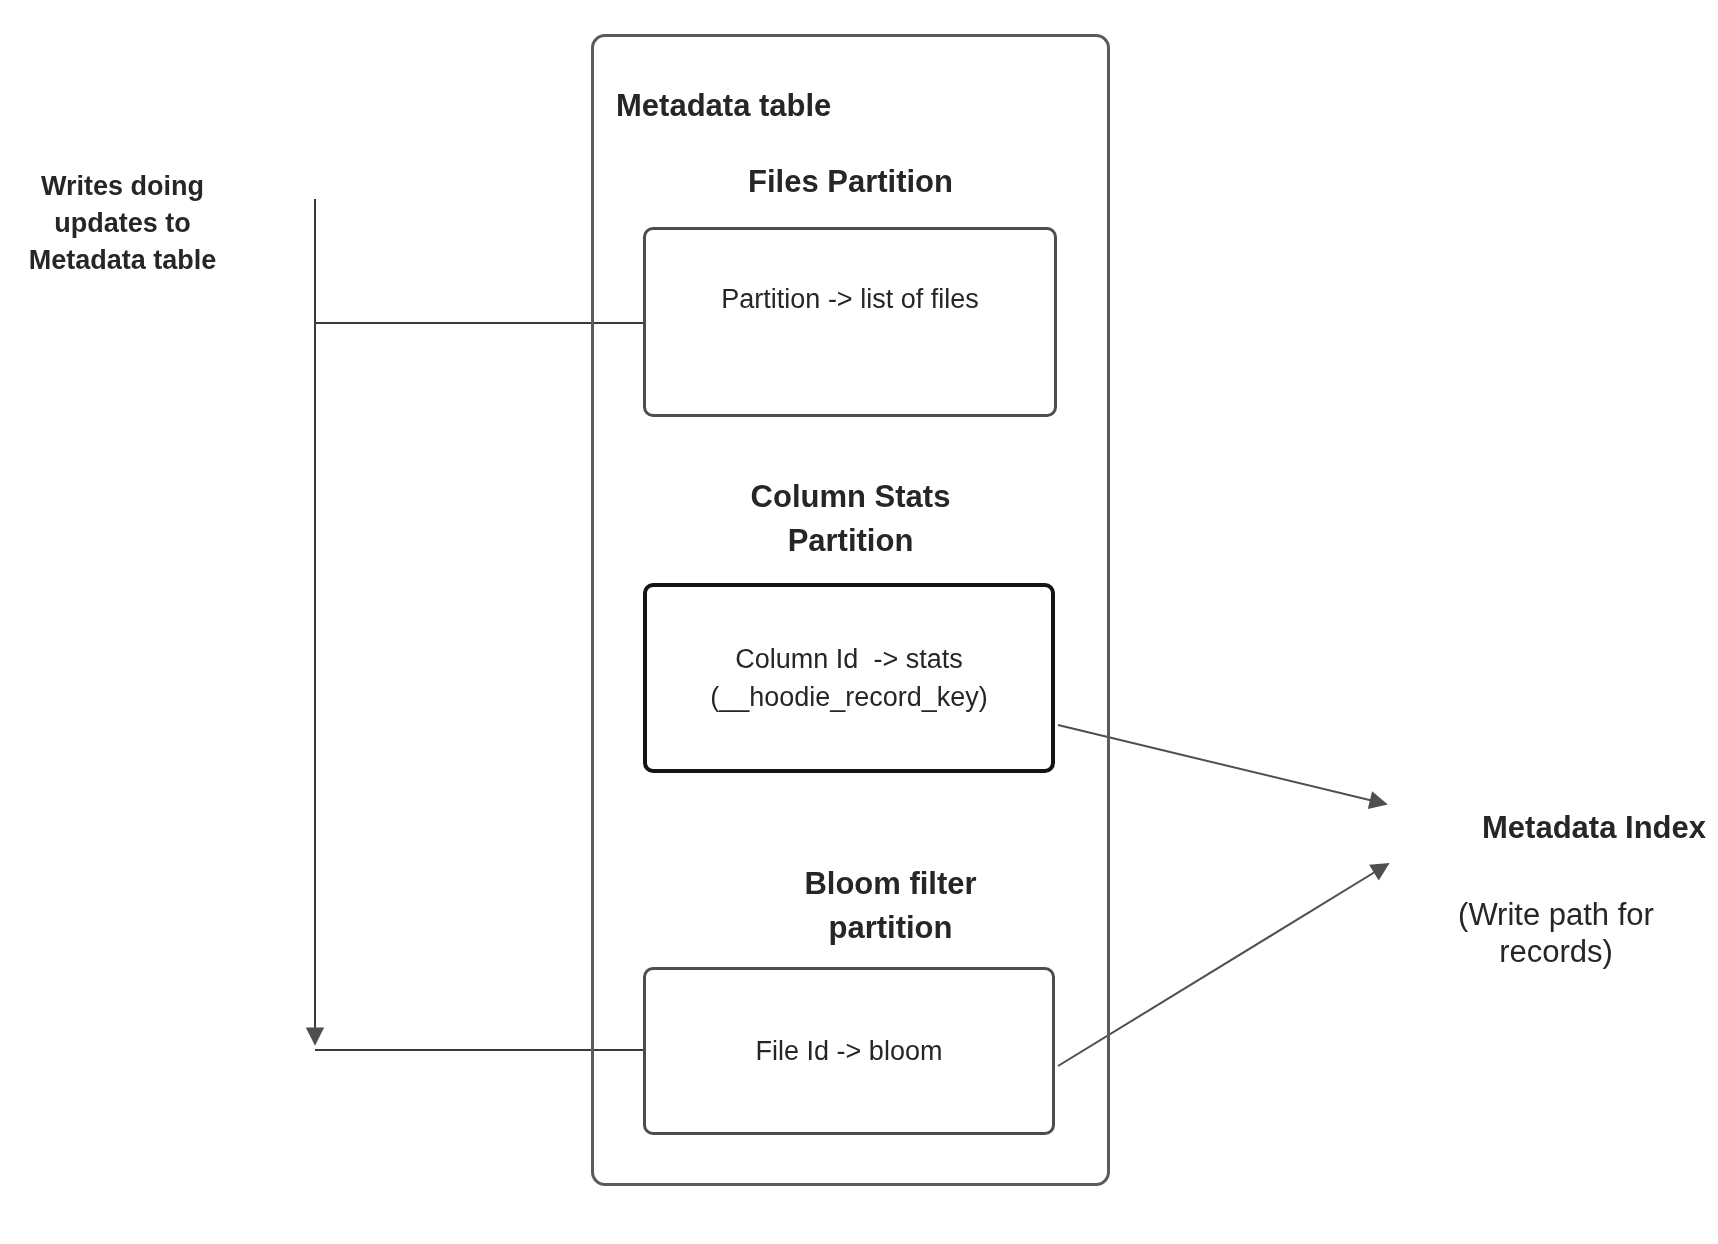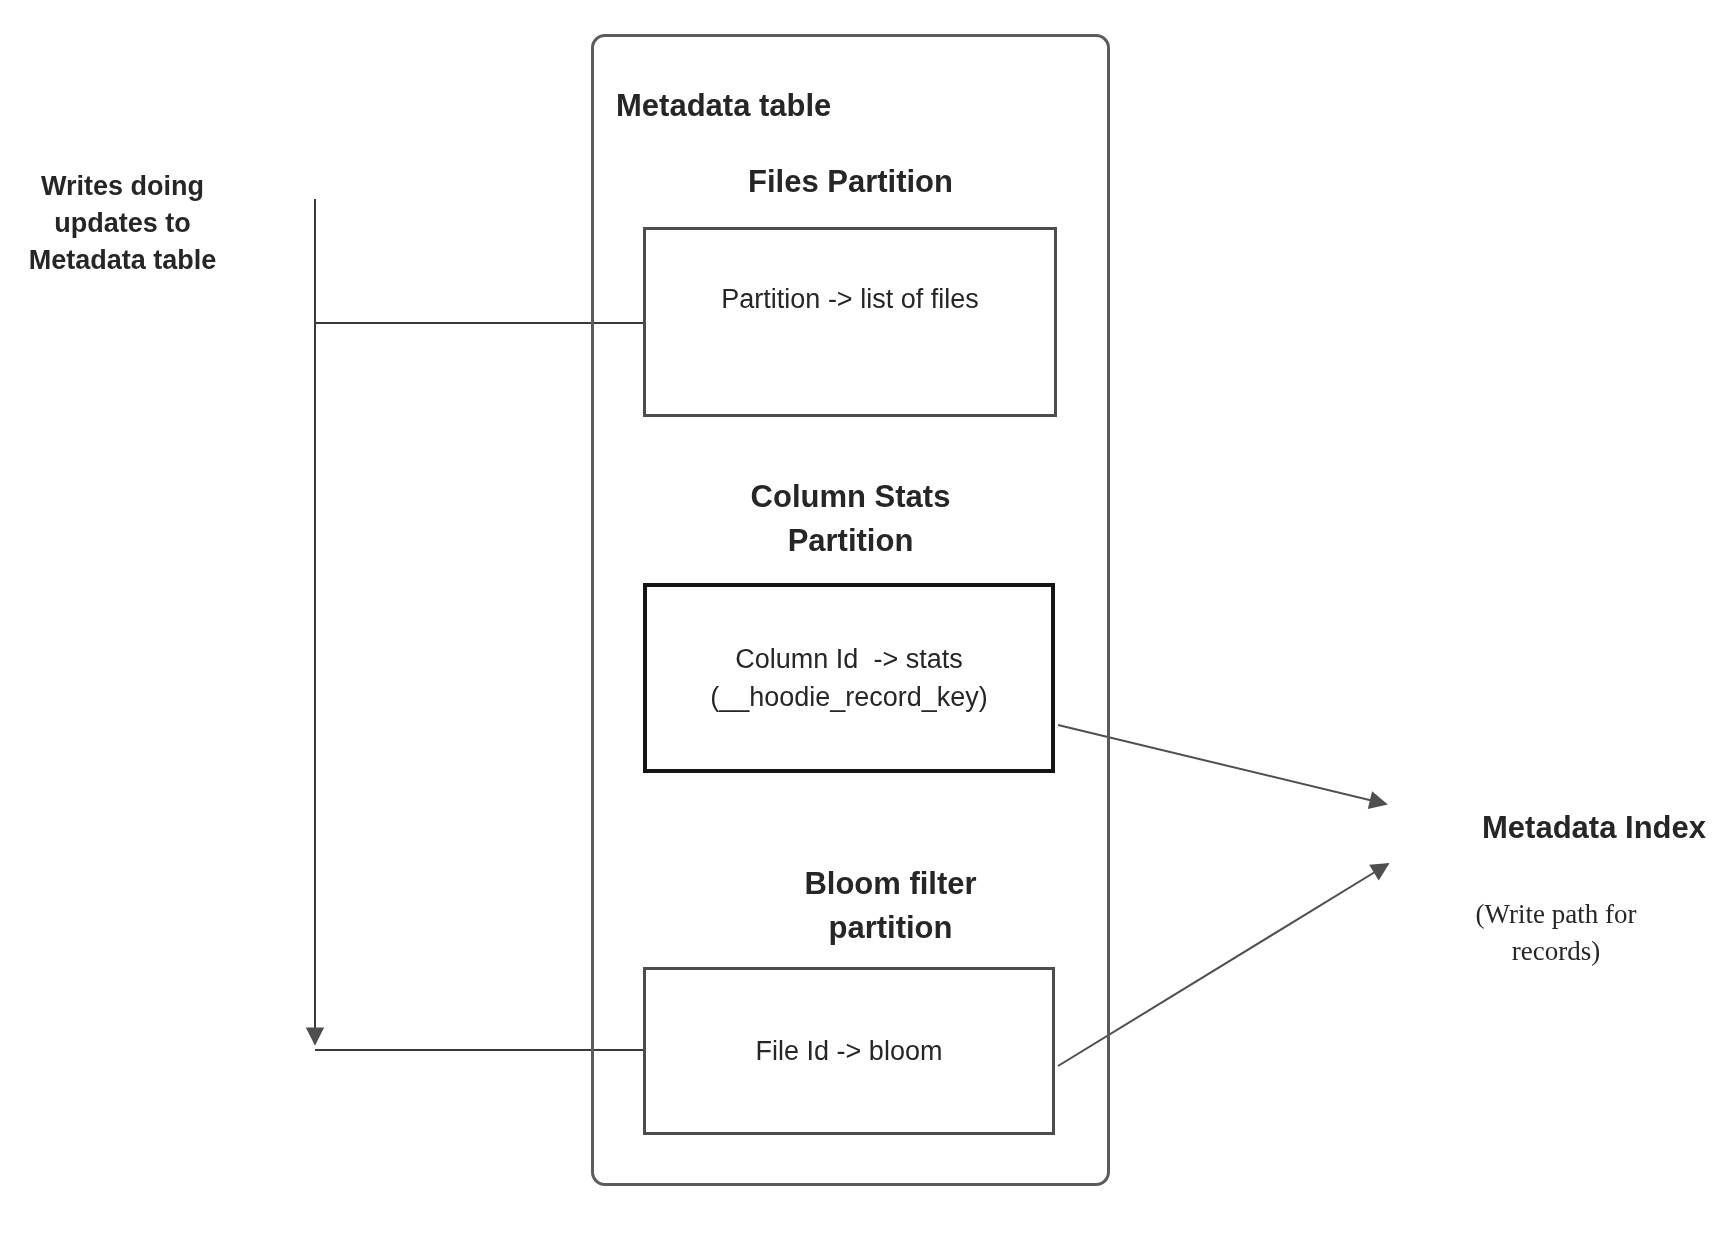--- a/index.html
+++ b/index.html
@@ -42,21 +42,21 @@
     text-align:center;
   }
   .files-heading{top:160px;}
   .stats-heading{top:475px;}
   .bloom-heading{top:862px;margin-left:40px;}
 
   
   .pbox{
     box-sizing:border-box;
     border:3px solid var(--color-partition_border,#4d4d4d);
-    border-radius:0;
+    border-radius:10px;
     background:#ffffff;
     display:flex;flex-direction:column;
     align-items:center;justify-content:center;
     font-size:27px;line-height:38px;
     color:var(--color-text,#262626);
   }
   .files-box{left:643px;top:227px;width:414px;height:190px;padding-bottom:46px;}
   .stats-box{
     left:643px;top:583px;width:412px;height:190px;
     border:4px solid var(--color-stats_border,#141414);
@@ -64,21 +64,21 @@
   .bloom-box{left:643px;top:967px;width:412px;height:168px;}
   .pre{white-space:pre-wrap;}
 
   
   .index-title{
     left:1406px;top:810px;width:300px;
     font-size:31px;font-weight:bold;text-align:right;
   }
   .index-note{
     left:1406px;top:896px;width:300px;
-    font-size:27px;line-height:37px;text-align:center;font-family:Liberation Serif, serif;
+    font-size:31px;line-height:37px;text-align:center;
   }
 
   line,path{shape-rendering:geometricPrecision;}
 </style>
 </head>
 <body>
 
 <div class="canvas">
 
   <svg class="svg-overlay" width="1718" height="1244" viewBox="0 0 1718 1244" xmlns="http://www.w3.org/2000/svg">

